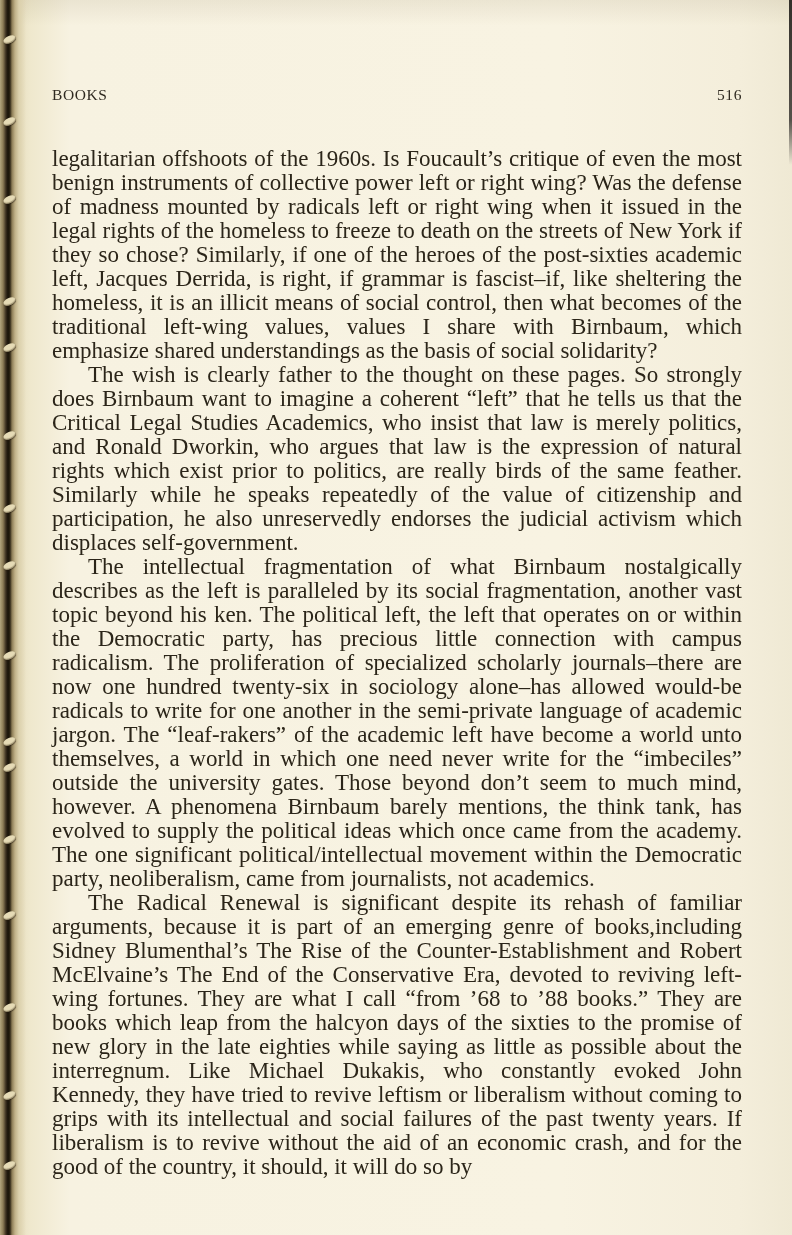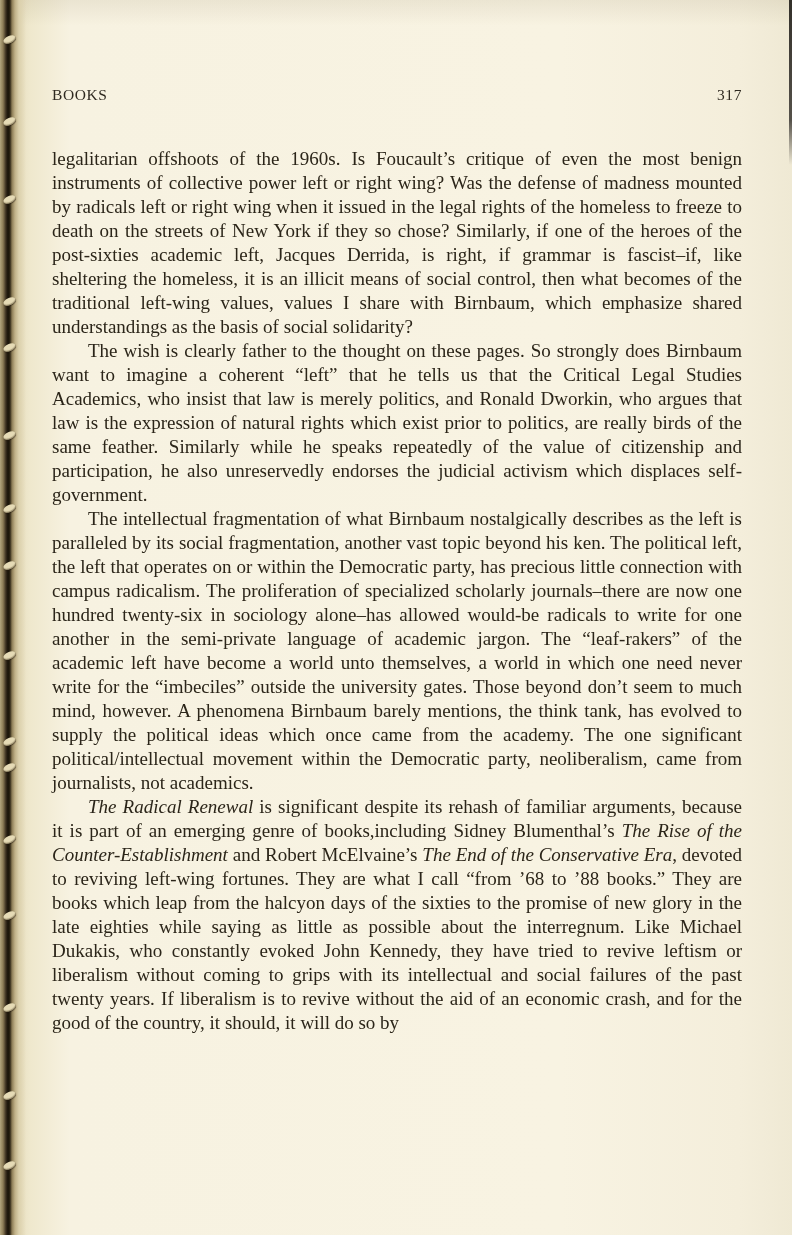--- a/index.html
+++ b/index.html
@@ -36,27 +36,27 @@
     background:linear-gradient(180deg, #33302a 0, #55514a 120px, rgba(85,81,74,0) 165px);
     border-radius:0 0 2px 2px;
   }
   .running-head {
     position:absolute; left:52px; right:50px; top:86px;
     display:flex; justify-content:space-between; align-items:flex-end;
     font-size:15.5px; letter-spacing:0.6px; color:#2e2920;
   }
   .textblock {
     position:absolute; left:52px; top:147px; width:690px;
-    font-size:19px; line-height:24px;
+    font-size:23px; line-height:24px;
     text-align:justify;
     color:#2b2519;
   }
   .textblock p { margin:0; padding:0; }
   .textblock p.indent { text-indent:36px; }
-  .italic { font-style:italic; }
+  .italic { }
 </style>
 </head>
 <body>
 
 <div class="page">
 
   <div class="binding">
     <div class="stitch" style="top:36px"></div>
     <div class="stitch" style="top:118px"></div>
     <div class="stitch" style="top:196px"></div>
@@ -72,21 +72,21 @@
     <div class="stitch" style="top:912px"></div>
     <div class="stitch" style="top:1004px"></div>
     <div class="stitch" style="top:1092px"></div>
     <div class="stitch" style="top:1162px"></div>
   </div>
 
   <div class="right-edge"></div>
 
   <div class="running-head">
     <span>BOOKS</span>
-    <span>317</span>
+    <span>516</span>
   </div>
 
   <div class="textblock">
       <p class=""><span>legalitarian offshoots of the 1960s. Is Foucault’s critique of even the most benign instruments of collective power left or right wing? Was the defense of madness mounted by radicals left or right wing when it issued in the legal rights of the homeless to freeze to death on the streets of New York if they so chose? Similarly, if one of the heroes of the post-sixties academic left, Jacques Derrida, is right, if grammar is fascist–if, like sheltering the homeless, it is an illicit means of social control, then what becomes of the traditional left-wing values, values I share with Birnbaum, which emphasize shared understandings as the basis of social solidarity?</span></p>
       <p class="indent"><span>The wish is clearly father to the thought on these pages. So strongly does Birnbaum want to imagine a coherent “left” that he tells us that the Critical Legal Studies Academics, who insist that law is merely politics, and Ronald Dworkin, who argues that law is the expression of natural rights which exist prior to politics, are really birds of the same feather. Similarly while he speaks repeatedly of the value of citizenship and participation, he also unreservedly endorses the judicial activism which displaces self-government.</span></p>
       <p class="indent"><span>The intellectual fragmentation of what Birnbaum nostalgically describes as the left is paralleled by its social fragmentation, another vast topic beyond his ken. The political left, the left that operates on or within the Democratic party, has precious little connection with campus radicalism. The proliferation of specialized scholarly journals–there are now one hundred twenty-six in sociology alone–has allowed would-be radicals to write for one another in the semi-private language of academic jargon. The “leaf-rakers” of the academic left have become a world unto themselves, a world in which one need never write for the “imbeciles” outside the university gates. Those beyond don’t seem to much mind, however. A phenomena Birnbaum barely mentions, the think tank, has evolved to supply the political ideas which once came from the academy. The one significant political/intellectual movement within the Democratic party, neoliberalism, came from journalists, not academics.</span></p>
       <p class="indent"><span class="italic">The Radical Renewal</span><span> is significant despite its rehash of familiar arguments, because it is part of an emerging genre of books,including Sidney Blumenthal’s </span><span class="italic">The Rise of the Counter-Establishment</span><span> and Robert McElvaine’s </span><span class="italic">The End of the Conservative Era</span><span>, devoted to reviving left-wing fortunes. They are what I call “from ’68 to ’88 books.” They are books which leap from the halcyon days of the sixties to the promise of new glory in the late eighties while saying as little as possible about the interregnum. Like Michael Dukakis, who constantly evoked John Kennedy, they have tried to revive leftism or liberalism without coming to grips with its intellectual and social failures of the past twenty years. If liberalism is to revive without the aid of an economic crash, and for the good of the country, it should, it will do so by</span></p>
     </div>
 
 </div>

